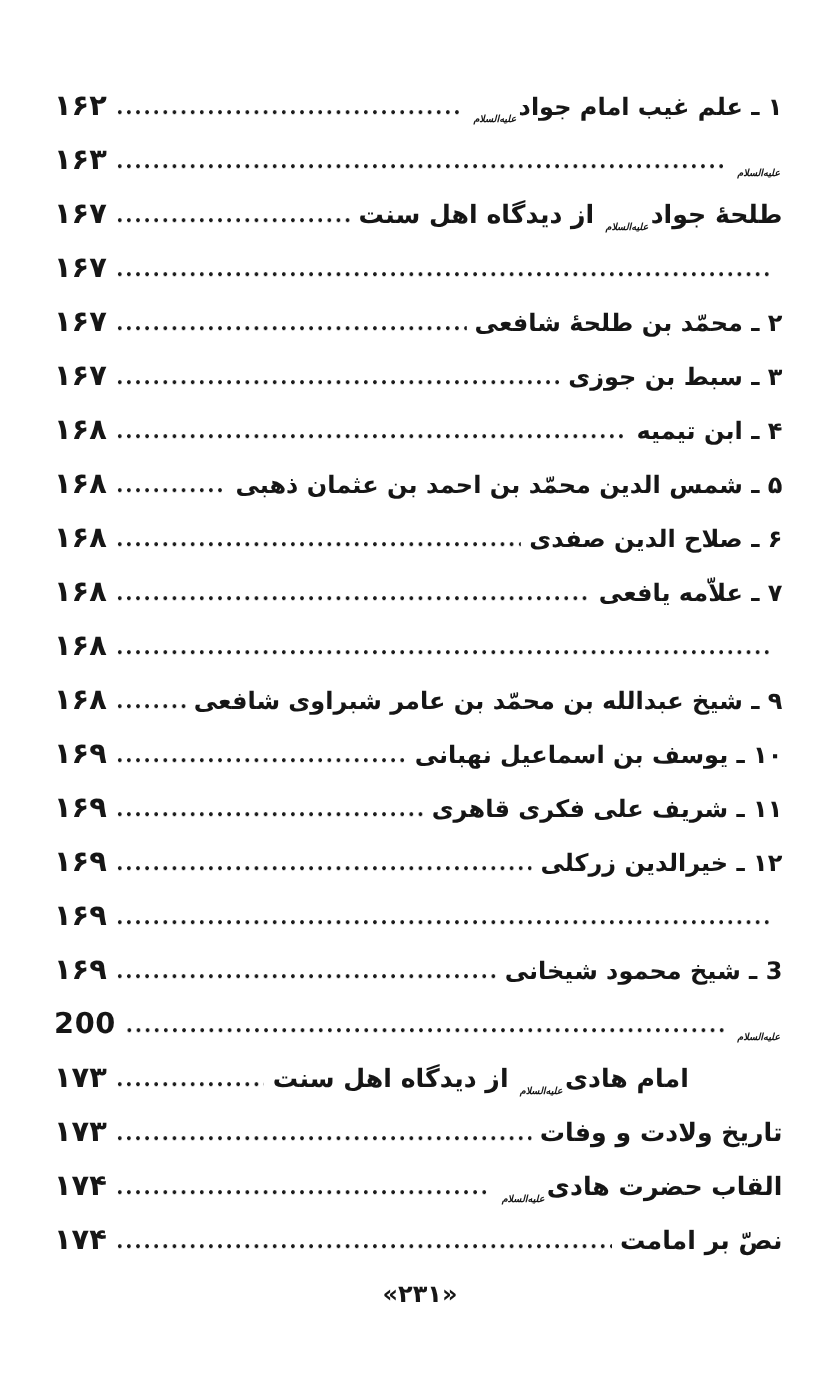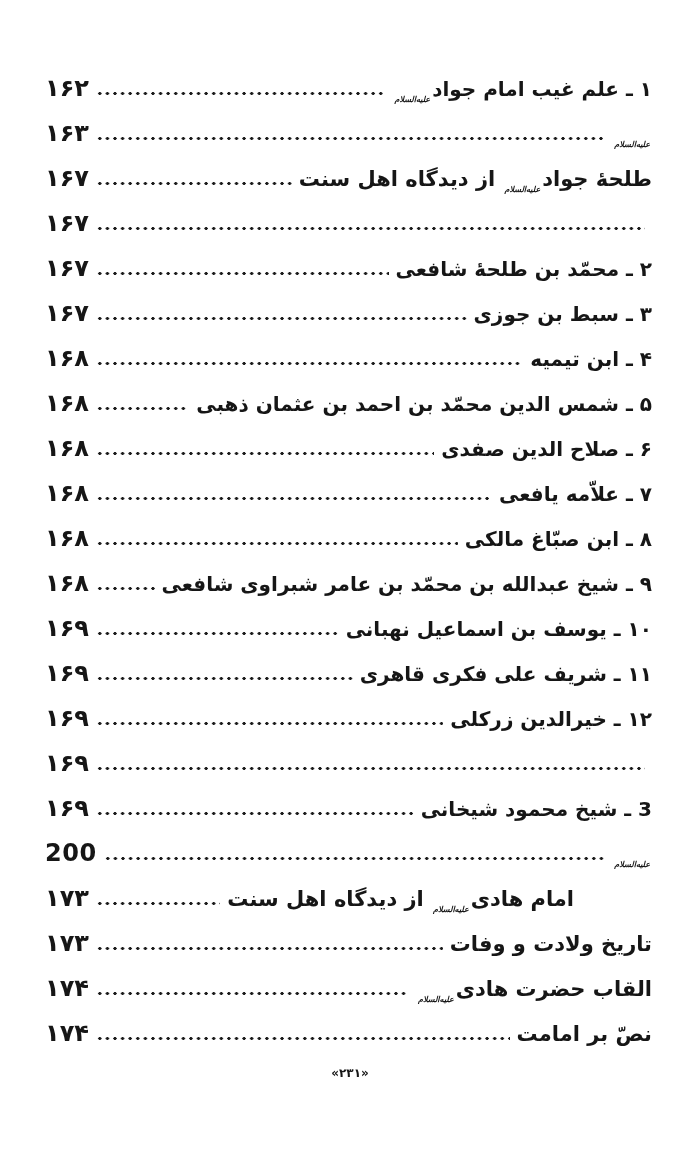--- a/index.html
+++ b/index.html
@@ -53,21 +53,21 @@
     vertical-align: -6px;
     margin: 0 2px;
     letter-spacing: 0;
     font-style: italic;
   }
   .hon span { display: block; }
   .footer {
     position: absolute;
     top: 1066px; left: 0; right: 0;
     text-align: center;
-    font-size: 12px;
+    font-size: 20px;
     font-weight: 700;
     direction: rtl;
   }
 </style>
 </head>
 <body>
 
 <div class="page">
   <div class="toc">
       <div class="row">
@@ -122,21 +122,20 @@
         <span class="title"><span>۶ ـ صلاح الدين صفدی</span></span>
         <span class="leader"></span>
         <span class="num">۱۶۸</span>
       </div>
       <div class="row">
         <span class="title"><span>۷ ـ علاّمه يافعی</span></span>
         <span class="leader"></span>
         <span class="num">۱۶۸</span>
       </div>
       <div class="row">
-        <span class="title"><span>۸ ـ ابن صبّاغ مالکی</span></span>
         <span class="leader"></span>
         <span class="num">۱۶۸</span>
       </div>
       <div class="row">
         <span class="title"><span>۹ ـ شيخ عبدالله بن محمّد بن عامر شبراوی شافعی</span></span>
         <span class="leader"></span>
         <span class="num">۱۶۸</span>
       </div>
       <div class="row">
         <span class="title"><span>۱۰ ـ يوسف بن اسماعيل نهبانی</span></span>

